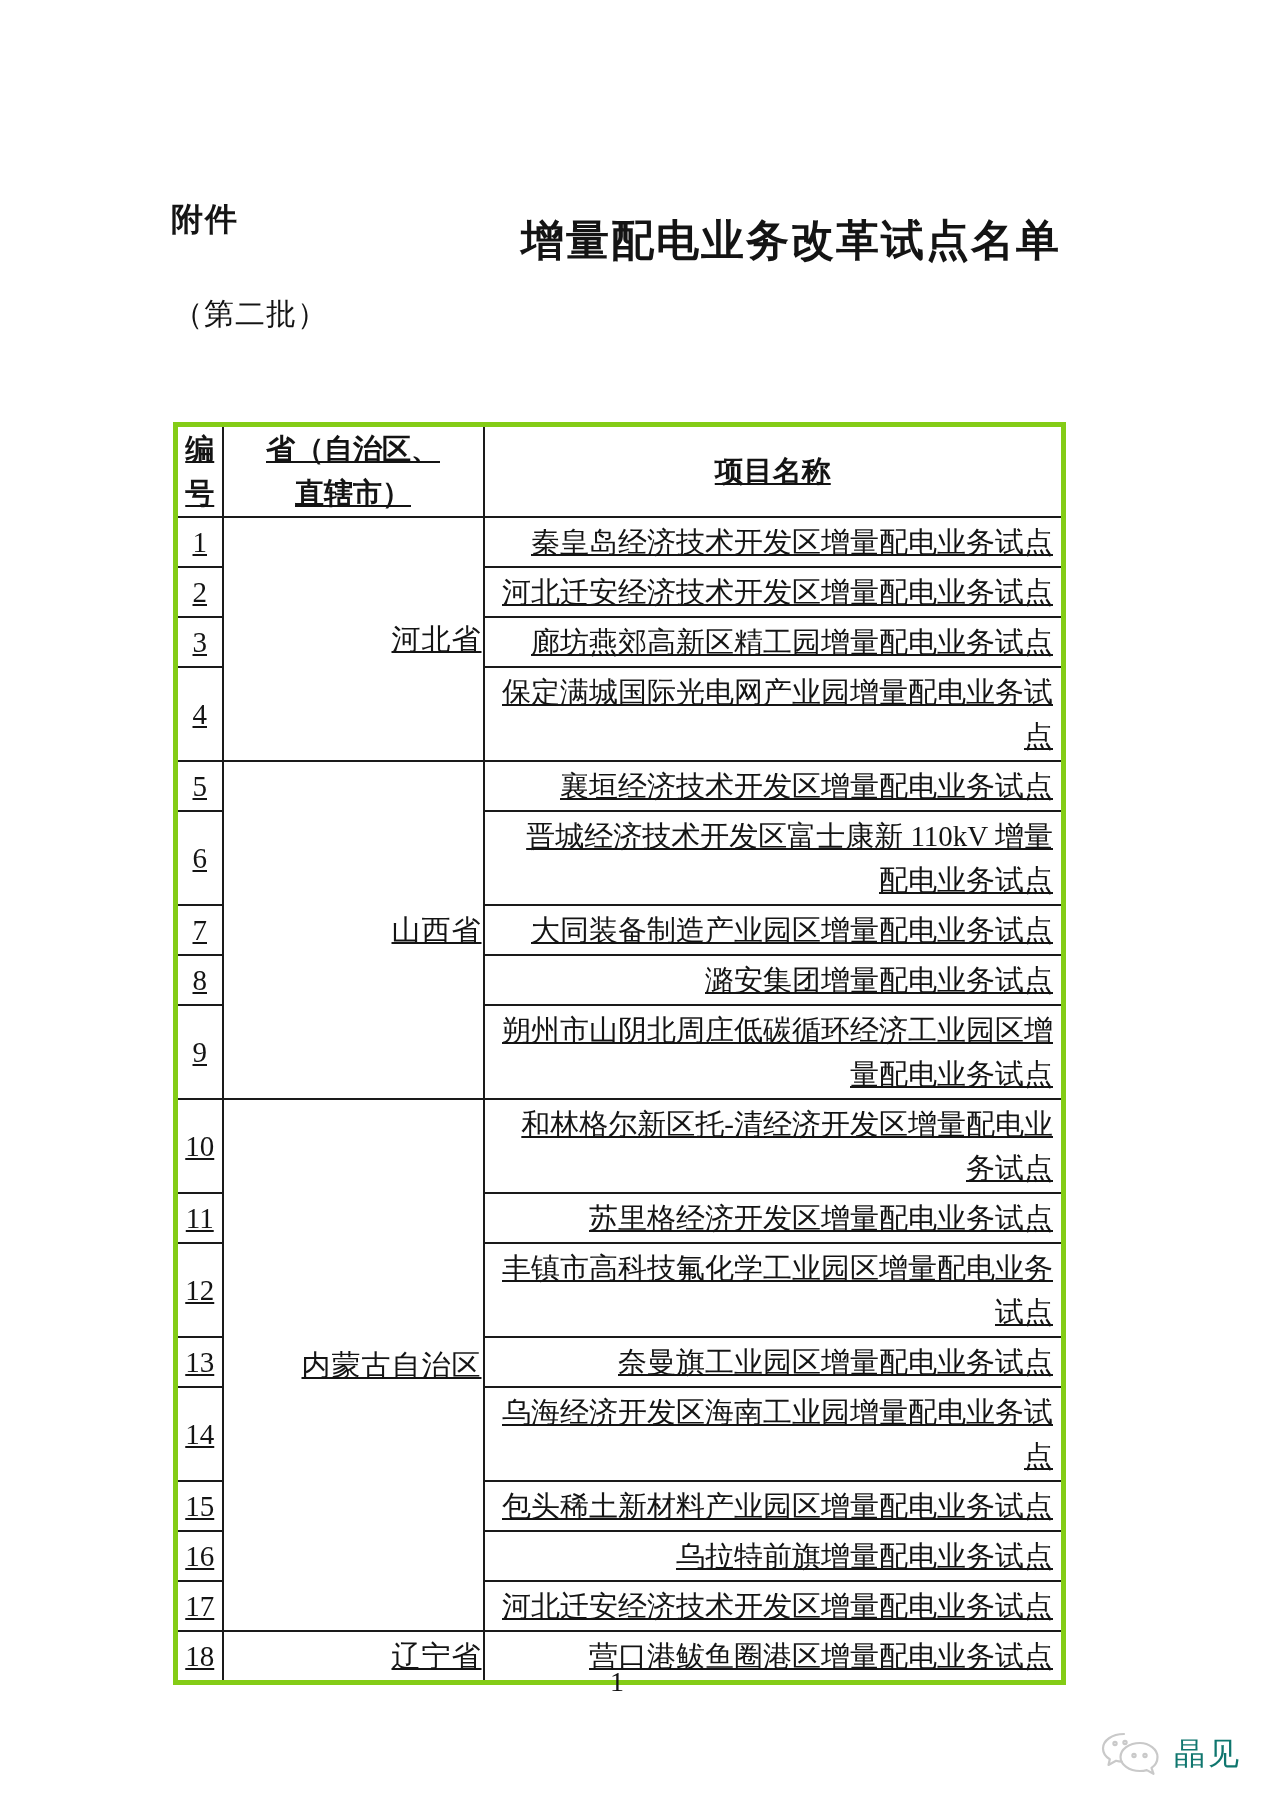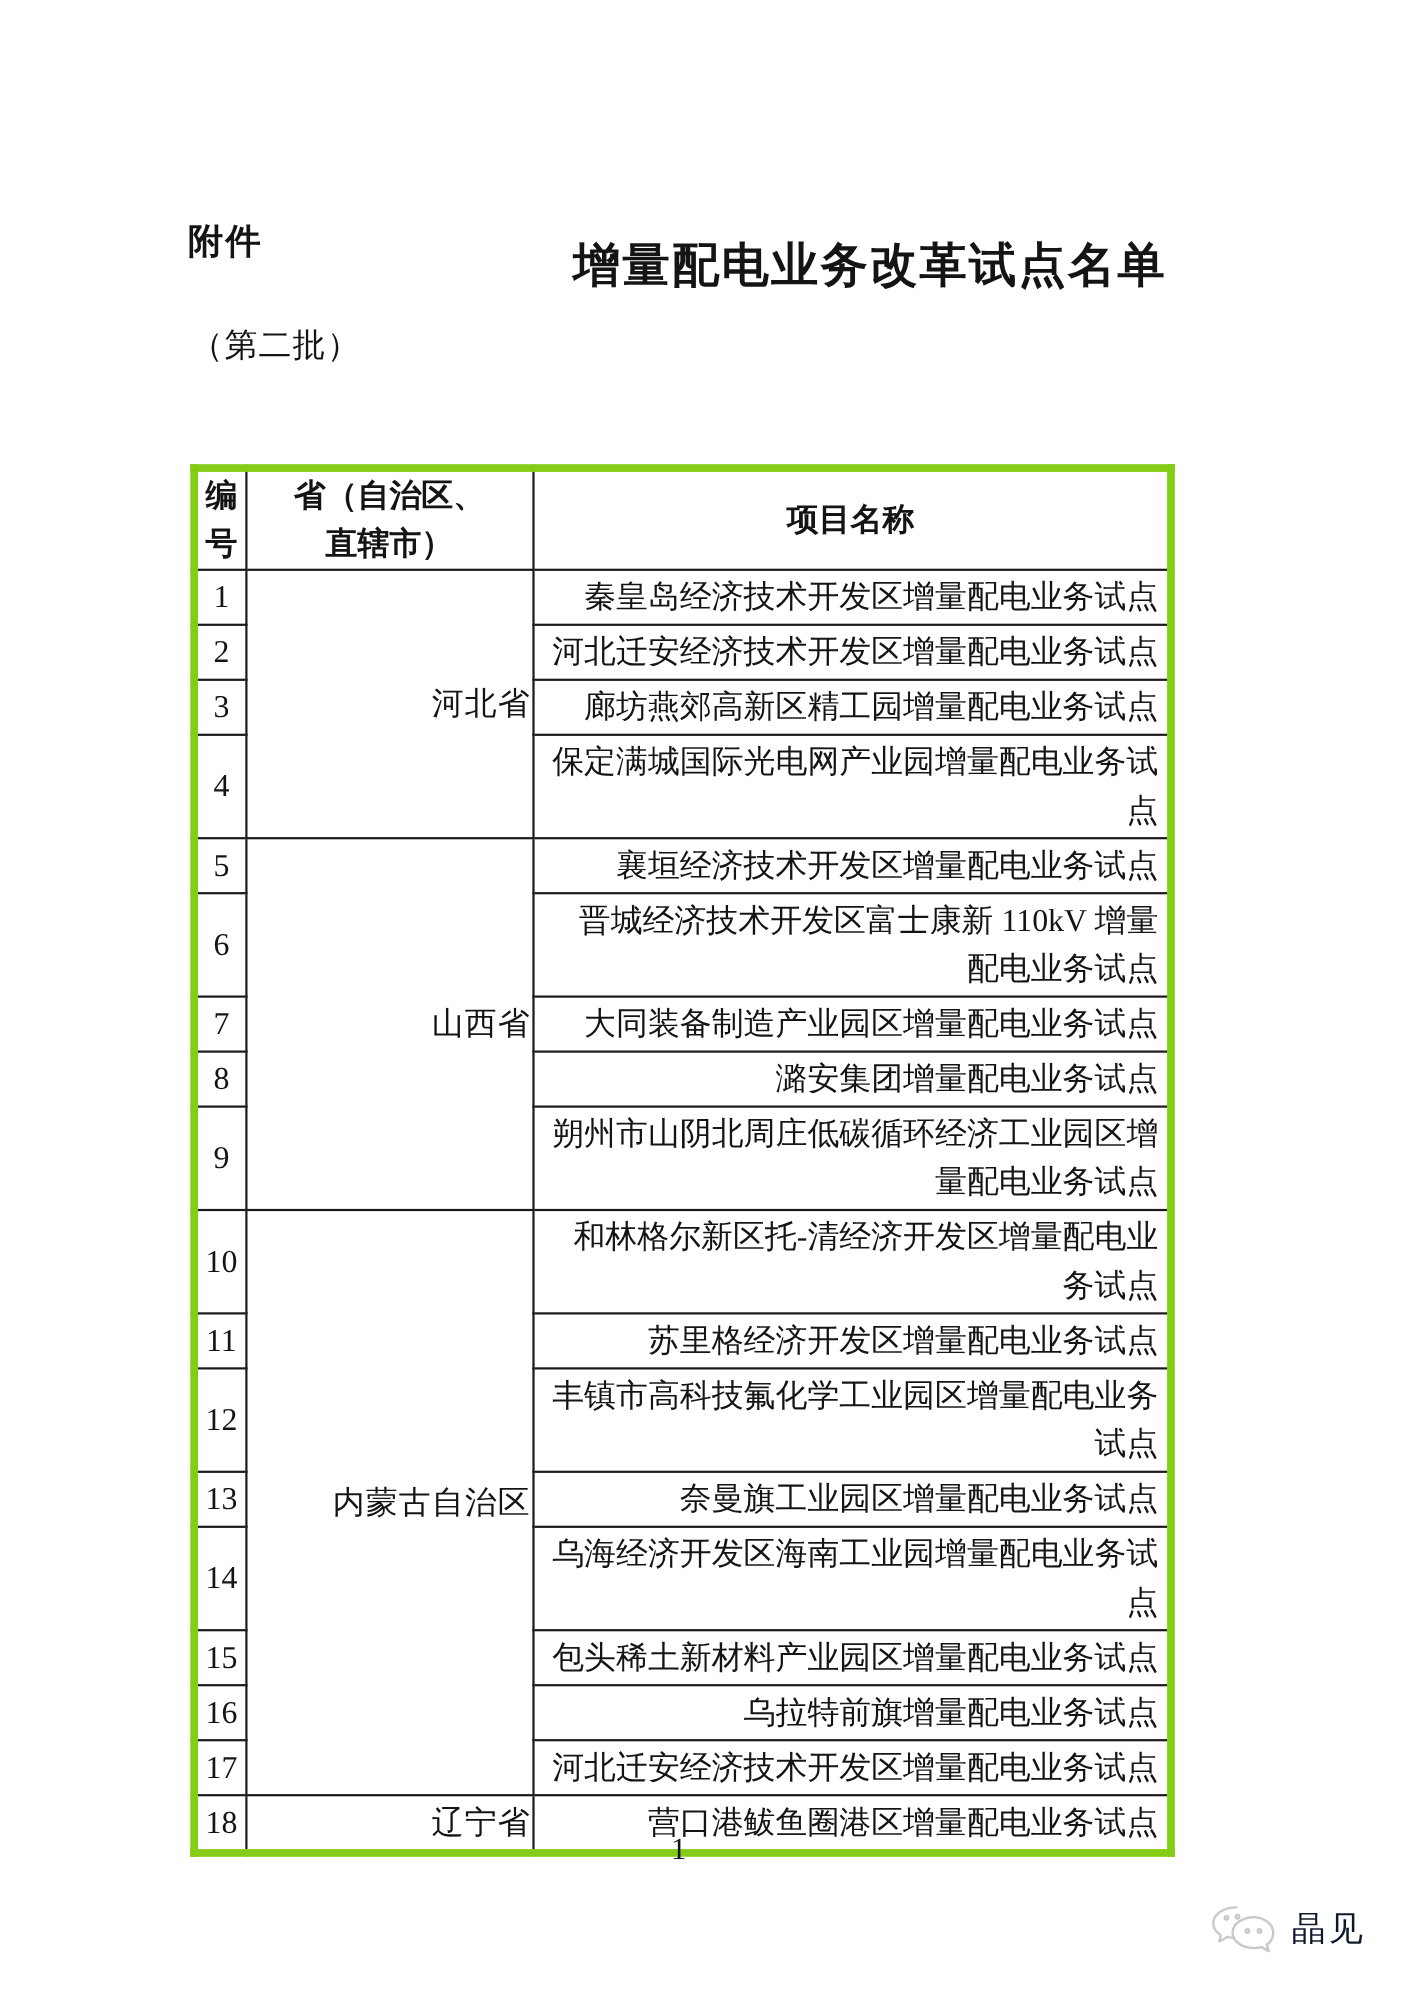--- a/index.html
+++ b/index.html
@@ -24,21 +24,22 @@
   }
   .doc-subtitle{
     position:absolute;left:173px;top:294px;width:888px;
     text-align:left;font-size:30px;letter-spacing:1px;
   }
   table.main{
     position:absolute;left:173px;top:422px;
     border-collapse:collapse;
     table-layout:fixed;
     width:888px;
-    border:7px solid #84cc16;
+    border:5px solid #84cc16;
+    text-decoration:underline;
   }
   table.main td,table.main th{
     border:2px solid #1a1a1a;
     font-size:29px;
     line-height:44px;
     color:#141414;
     overflow:hidden;
   }
   col.c-no{width:47px;}
   col.c-prov{width:261px;}
@@ -72,21 +73,21 @@
     text-align:center;font-size:28px;
   }
   .watermark{
     position:absolute;top:1731px;right:38px;
     display:flex;align-items:center;gap:12px;
     color:#c9c9c9;
   }
   .watermark .wm-text{
     font-size:31px;letter-spacing:3px;
     font-family:"Liberation Sans","DejaVu Sans",sans-serif;
-    color:#0f172a;
+    color:#0f766e;
   }
   .wm-icon{display:block;}
 </style>
 </head>
 <body>
 
 <div class="attachment">附件</div>
 
 <div class="doc-title">增量配电业务改革试点名单</div>
 

